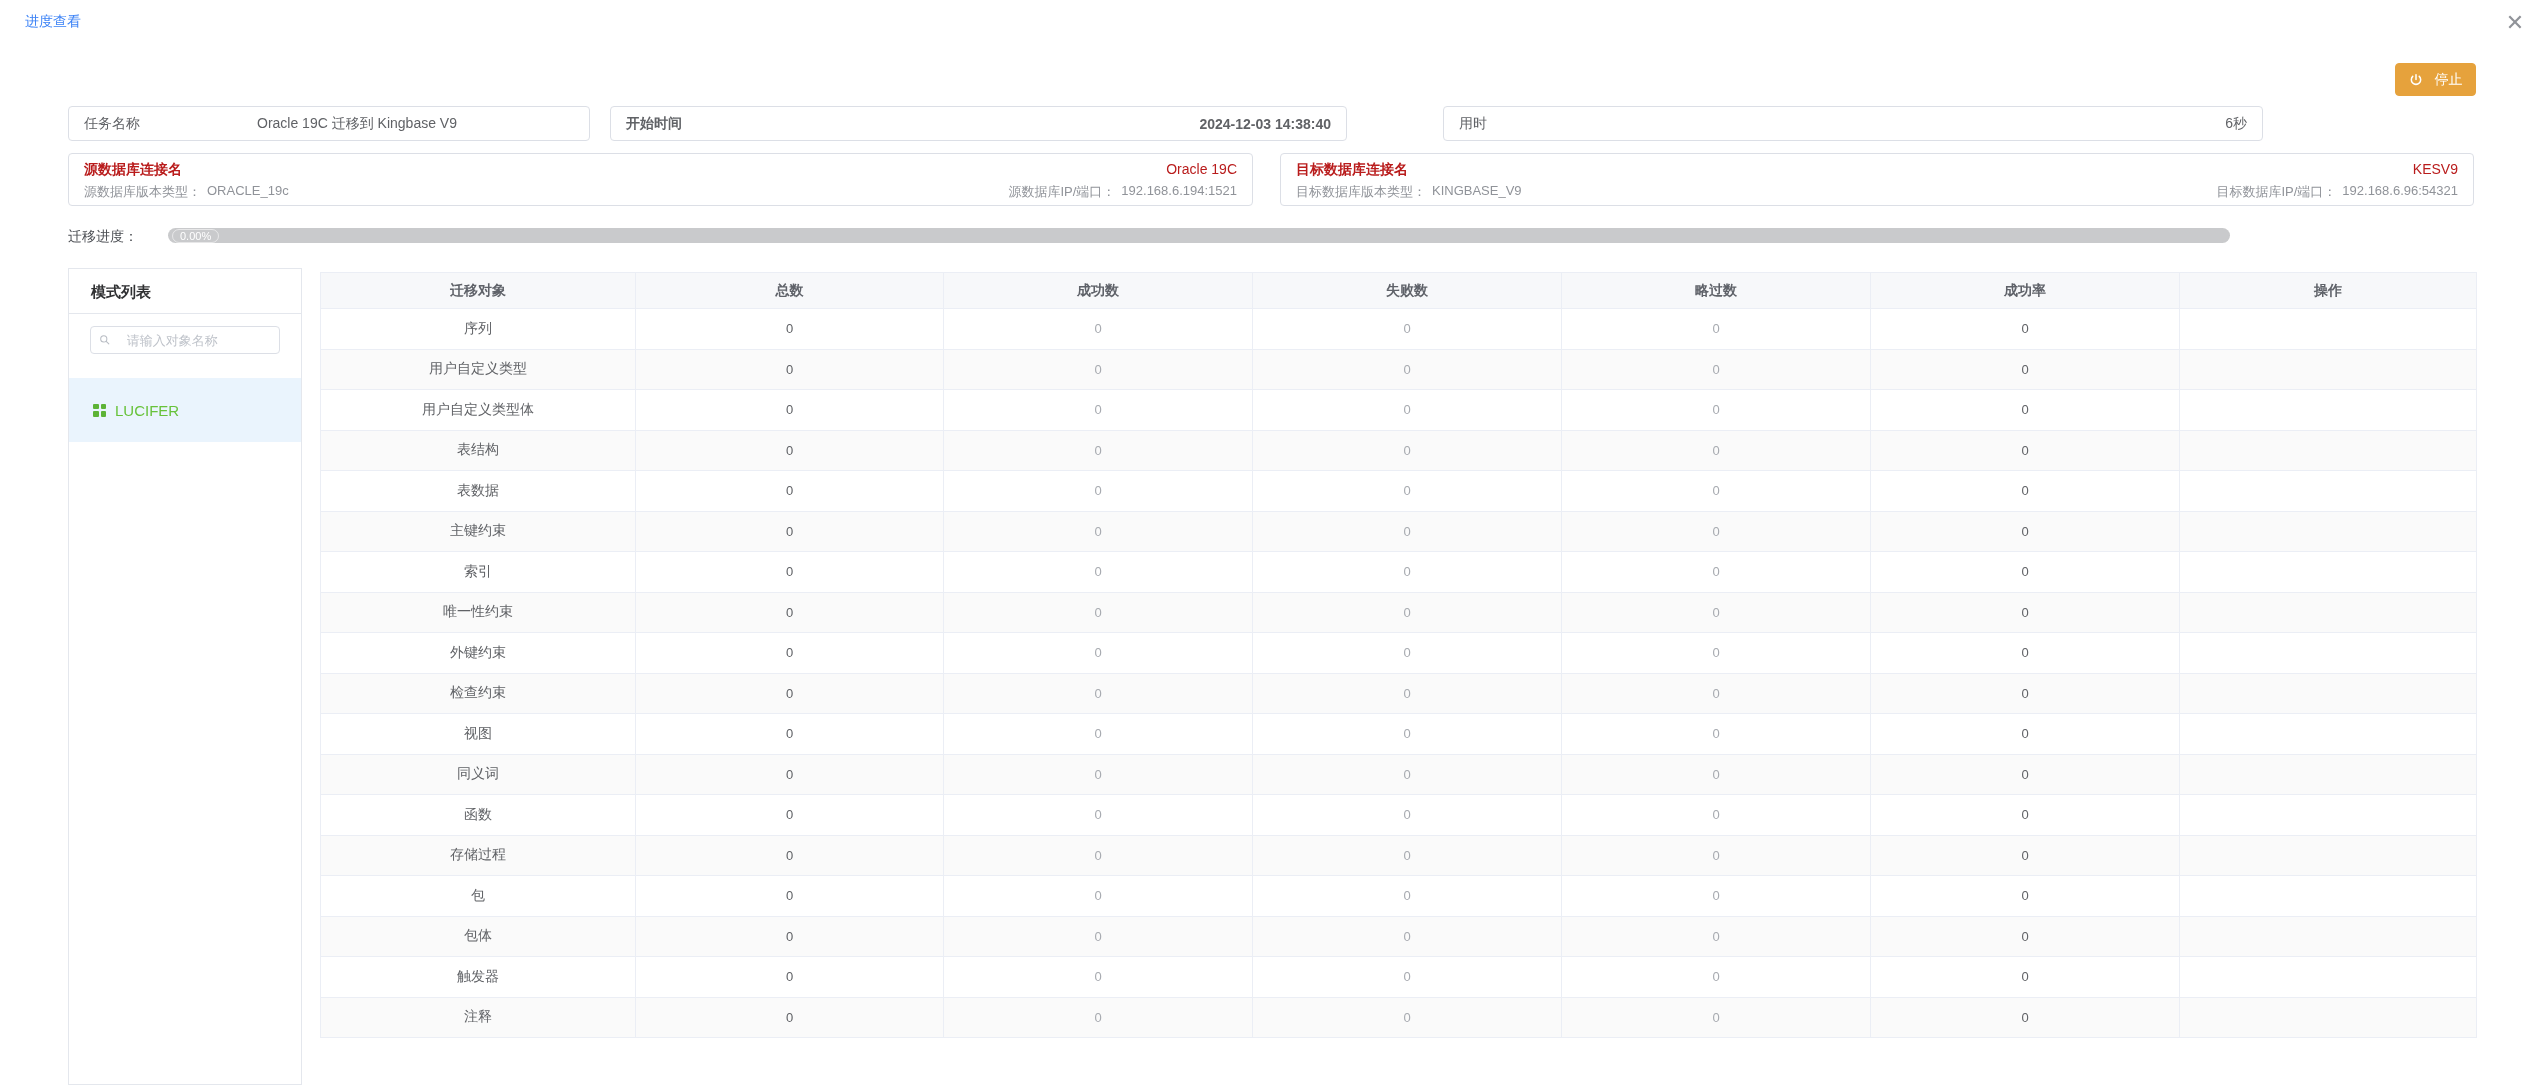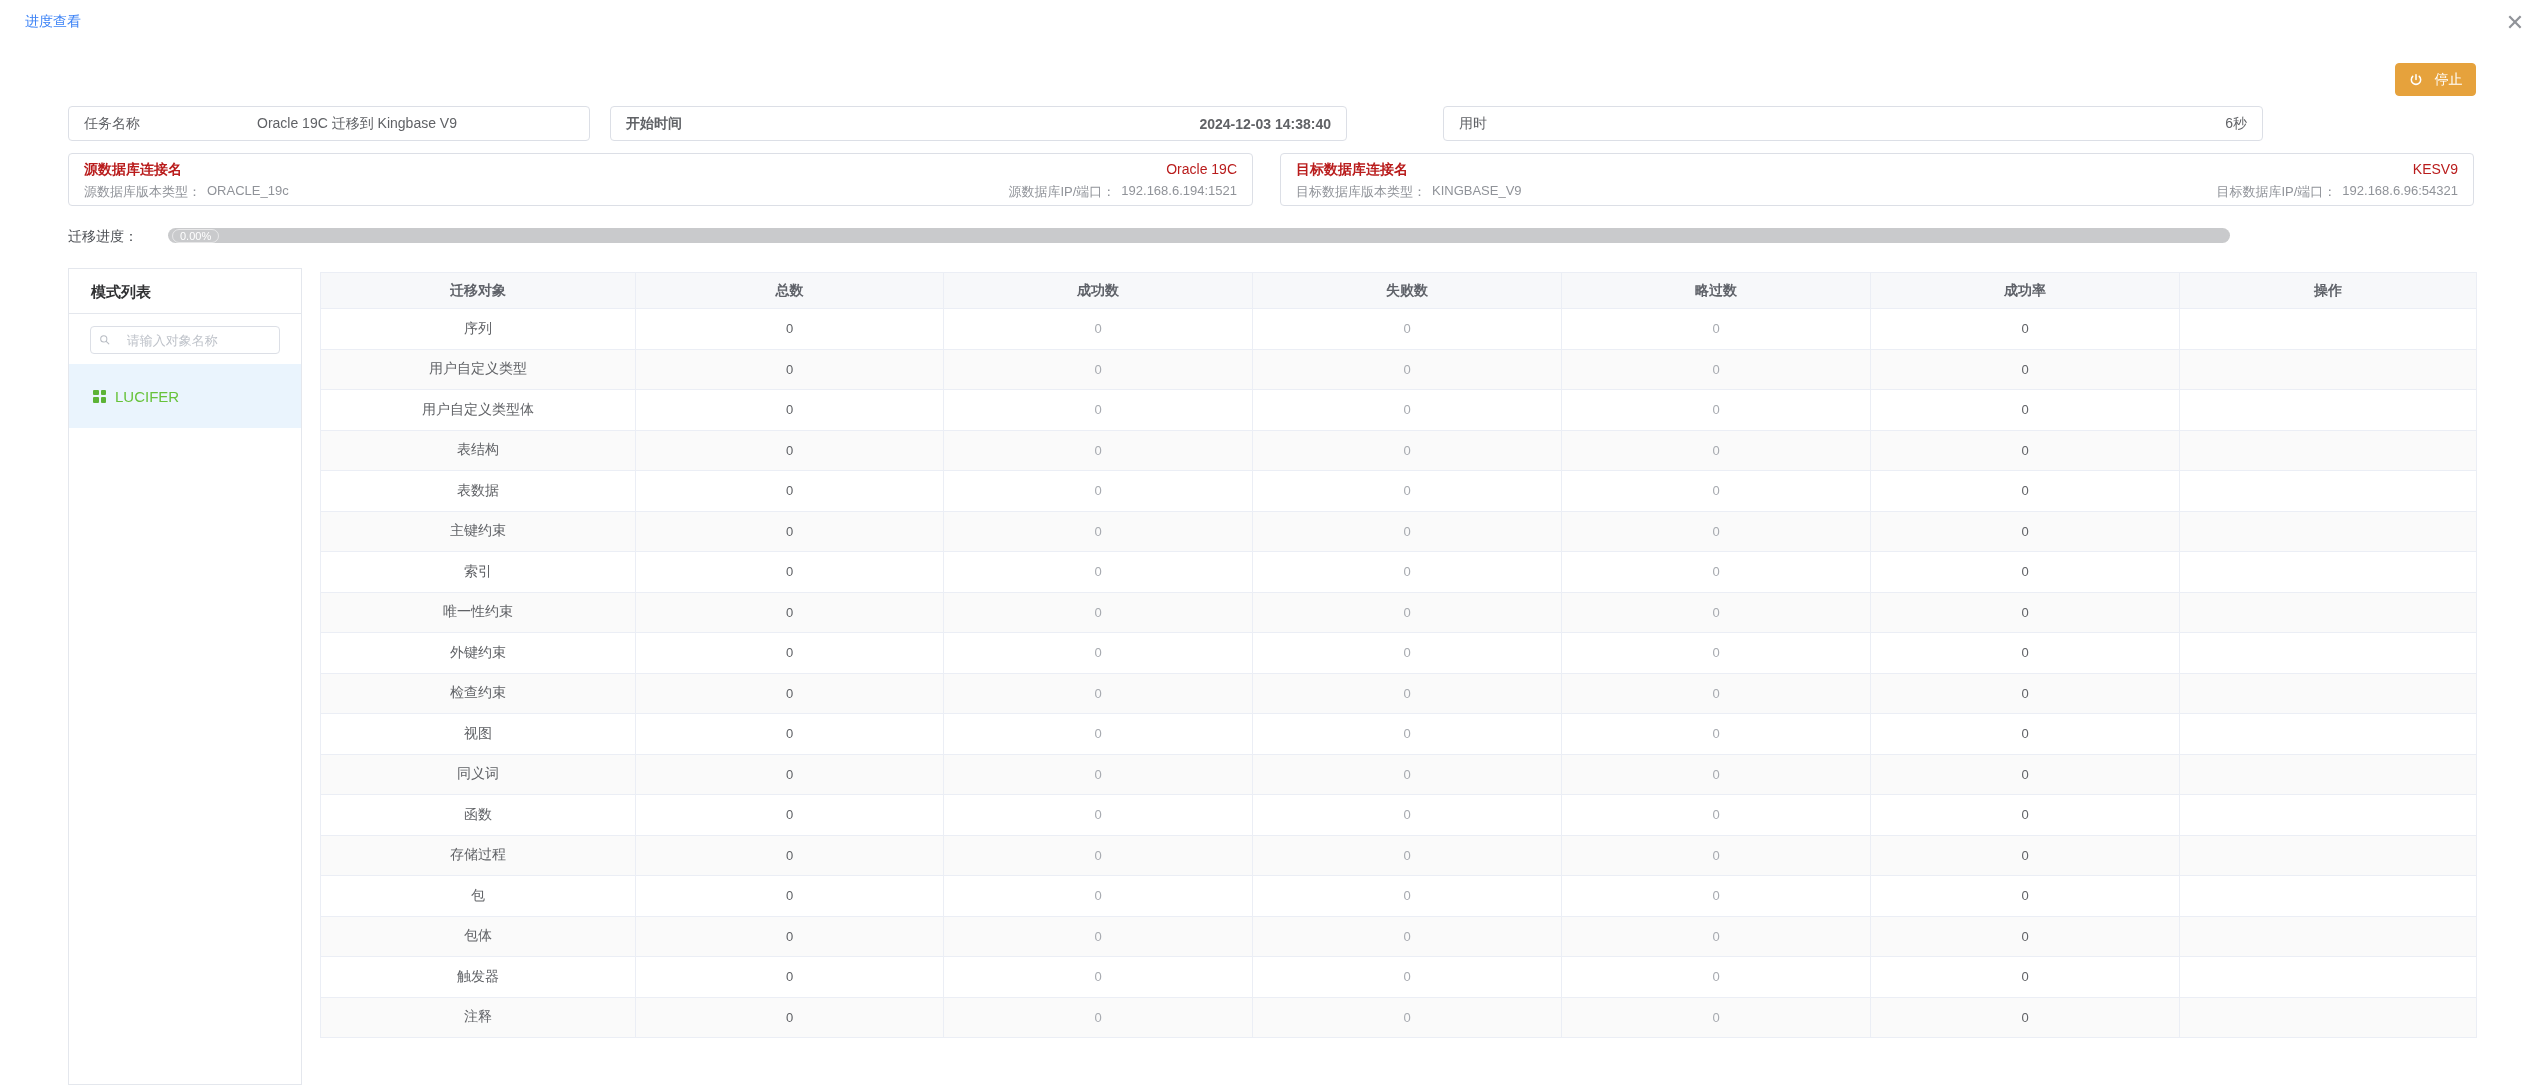--- a/index.html
+++ b/index.html
@@ -49,21 +49,21 @@
 
   
   .sidebar { left:68px; top:268px; width:234px; height:817px; border:1px solid #e4e7ed; background:#fff; }
   .sb-title { height:45px; line-height:45px; padding-left:22px; font-size:15px; font-weight:bold;
               color:#303133; border-bottom:1px solid #e4e7ed; }
   .sb-search { margin:12px 21px 10px 21px; height:28px; border:1px solid #dcdfe6; border-radius:4px;
                display:flex; align-items:center; padding:0 8px; gap:16px; background:#fff; }
   .sb-search input { border:none; outline:none; width:100%; font-size:13px; color:#606266;
                      font-family:"Liberation Sans", sans-serif; background:transparent; }
   .sb-search input::placeholder { color:#bfc3ca; }
-  .sb-list { margin-top:10px; }
+  .sb-list { margin-top:24px; }
   .sb-item { height:64px; display:flex; align-items:center; padding-left:24px; gap:9px; cursor:pointer;
              font-size:15px; color:#67c23a; }
   .sb-item.selected { background:#eaf4fd; }
   .grid-icon { width:13px; height:13px; display:grid; grid-template-columns:1fr 1fr; grid-template-rows:1fr 1fr;
                gap:2px; }
   .grid-icon span { background:#5db336; border-radius:1px; }
 
   
   .tbl-wrap { left:320px; top:272px; width:2156px; }
   table { border-collapse:collapse; width:2156px; table-layout:fixed; }

